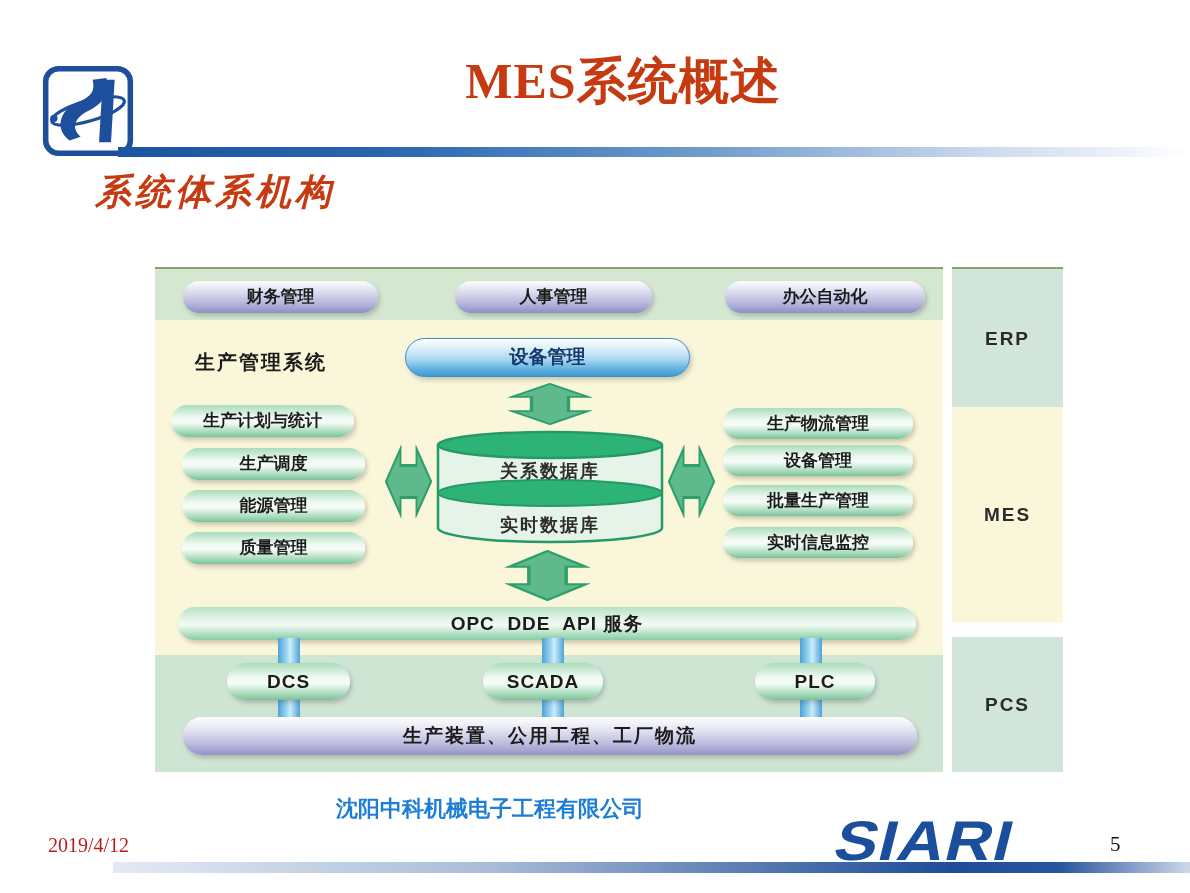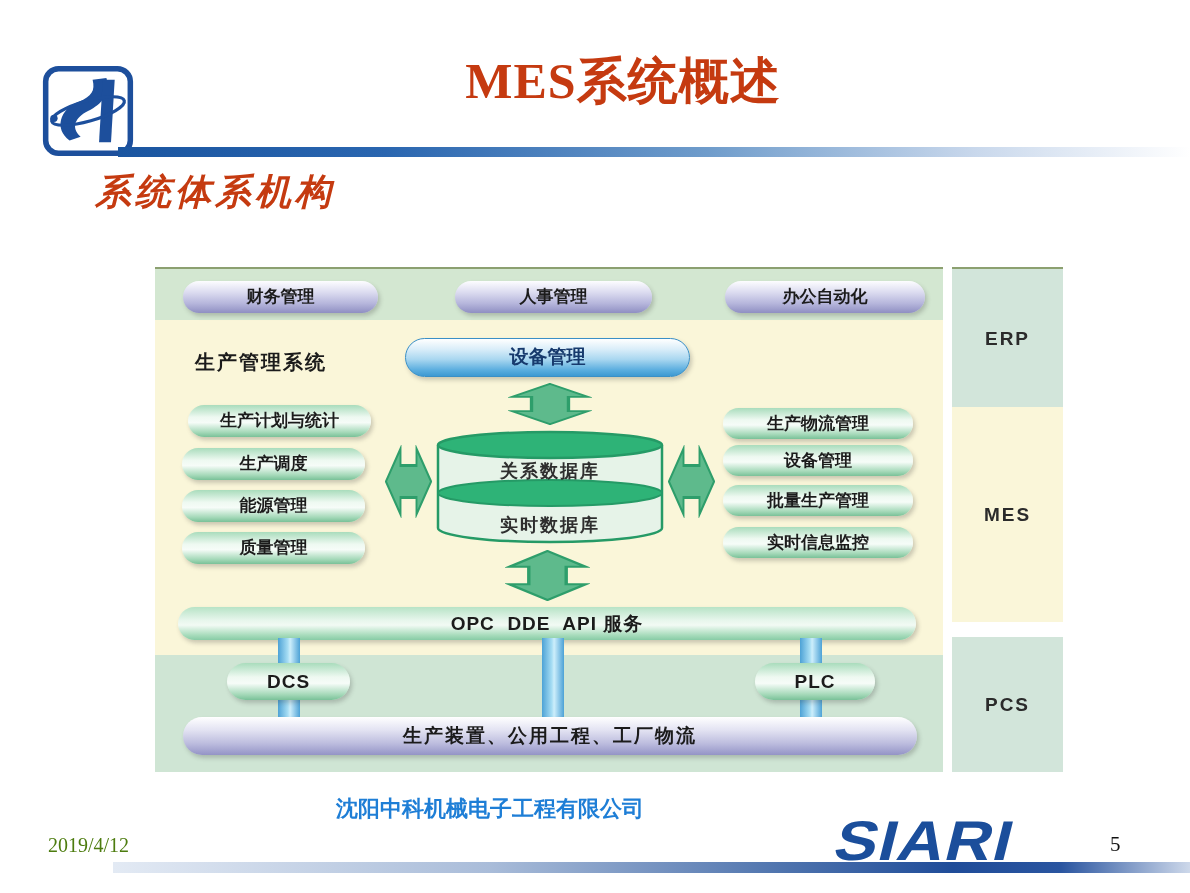--- a/index.html
+++ b/index.html
@@ -45,21 +45,21 @@
                 font-size:19px;line-height:38px;letter-spacing:2px;}
 
   .sys-label{position:absolute;left:40px;top:82px;font-weight:bold;font-size:20px;color:#1b1b1b;letter-spacing:2px;}
   .db-label{position:absolute;left:278px;width:234px;text-align:center;font-weight:bold;
             font-size:18px;color:#2e2e2e;letter-spacing:2px;}
   .connector{position:absolute;width:22px;height:79px;top:371px;
              background:linear-gradient(to right,#4da2d6 0%,#a8def4 45%,#cdeefb 55%,#4da2d6 100%);}
   .arrow-svg{position:absolute;}
 
   
-  .date{position:absolute;left:48px;top:834px;font-family:"Liberation Serif",serif;font-size:20px;color:#4d7c0f;}
+  .date{position:absolute;left:48px;top:834px;font-family:"Liberation Serif",serif;font-size:20px;color:#b91c1c;}
   .company{position:absolute;left:250px;top:793px;width:480px;text-align:center;
            font-weight:bold;font-size:22px;line-height:31px;color:#1e7ed6;}
   .siari{position:absolute;left:828px;top:808px;width:320px;font-weight:bold;font-size:56px;
          color:#1b4e9b;transform:skewX(-14deg) scaleX(1.15);transform-origin:left bottom;letter-spacing:1px;}
   .pagenum{position:absolute;left:1110px;top:832px;font-family:"Liberation Serif",serif;font-size:21px;color:#111;}
   .bottom-rule{position:absolute;left:113px;top:862px;width:1077px;height:11px;
                background:linear-gradient(to right,#e3eaf4 0%,#a9bcd9 35%,#4f74ae 62%,#1f4c99 78%,#2a55a0 88%,#cdd8ea 100%);}
 </style>
 </head>
 <body>
@@ -88,21 +88,21 @@
     <div class="pill lav" style="left:28px;top:14px;width:195px;height:32px">财务管理</div>
     <div class="pill lav" style="left:570px;top:14px;width:200px;height:32px">办公自动化</div>
 
     <div class="sys-label">生产管理系统</div>
     <div class="pill blue" style="left:250px;top:71px;width:283px;height:37px">设备管理</div>
 
     <svg class="arrow-svg" style="left:353px;top:116px" width="84" height="42" viewBox="0 0 100 100" preserveAspectRatio="none">
       <polygon points="50,2 95,33 72,33 72,67 95,67 50,98 5,67 28,67 28,33 5,33" fill="#5eba8c" stroke="#2e9e6b" stroke-width="4"></polygon>
     </svg>
 
-    <div class="pill green" style="left:33px;top:138px;width:183px;height:32px">生产计划与统计</div>
+    <div class="pill green" style="left:16px;top:138px;width:183px;height:32px">生产计划与统计</div>
     <div class="pill green" style="left:27px;top:181px;width:183px;height:32px">生产调度</div>
     <div class="pill green" style="left:27px;top:223px;width:183px;height:32px">能源管理</div>
     <div class="pill green" style="left:27px;top:265px;width:183px;height:32px">质量管理</div>
 
     <svg class="arrow-svg" style="left:230px;top:178px" width="47" height="73" viewBox="0 0 100 100" preserveAspectRatio="none">
       <polygon points="2,50 33,5 33,28 67,28 67,5 98,50 67,95 67,72 33,72 33,95" fill="#5eba8c" stroke="#2e9e6b" stroke-width="4"></polygon>
     </svg>
 
     <svg class="arrow-svg" style="left:278px;top:163px" width="234" height="116" viewBox="0 0 234 116">
       <path d="M5,15 L5,98 A112,14 0 0 0 229,98 L229,15" fill="#e6f3e8" stroke="#259a66" stroke-width="2.5"></path>
@@ -125,20 +125,21 @@
       <polygon points="50,2 95,33 72,33 72,67 95,67 50,98 5,67 28,67 28,33 5,33" fill="#5eba8c" stroke="#2e9e6b" stroke-width="4"></polygon>
     </svg>
 
     <div class="pill bar-green" style="left:23px;top:340px;width:738px;height:33px">OPC  DDE  API 服务</div>
 
     <div class="connector" style="left:123px"></div>
     <div class="connector" style="left:387px"></div>
     <div class="connector" style="left:645px"></div>
 
     <div class="pill green" style="left:72px;top:396px;width:123px;height:37px;line-height:37px;font-size:19px;letter-spacing:1px">DCS</div>
+    <div class="pill green" style="left:328px;top:396px;width:120px;height:37px;line-height:37px;font-size:19px;letter-spacing:1px">SCADA</div>
     <div class="pill green" style="left:600px;top:396px;width:120px;height:37px;line-height:37px;font-size:19px;letter-spacing:1px">PLC</div>
 
     <div class="pill bar-lav" style="left:28px;top:450px;width:734px;height:38px">生产装置、公用工程、工厂物流</div>
   </div>
 
   <div class="sidebar">
     <div class="sb-seg sb-erp">ERP</div>
     <div class="sb-seg sb-mes">MES</div>
     <div class="sb-seg sb-pcs">PCS</div>
   </div>

